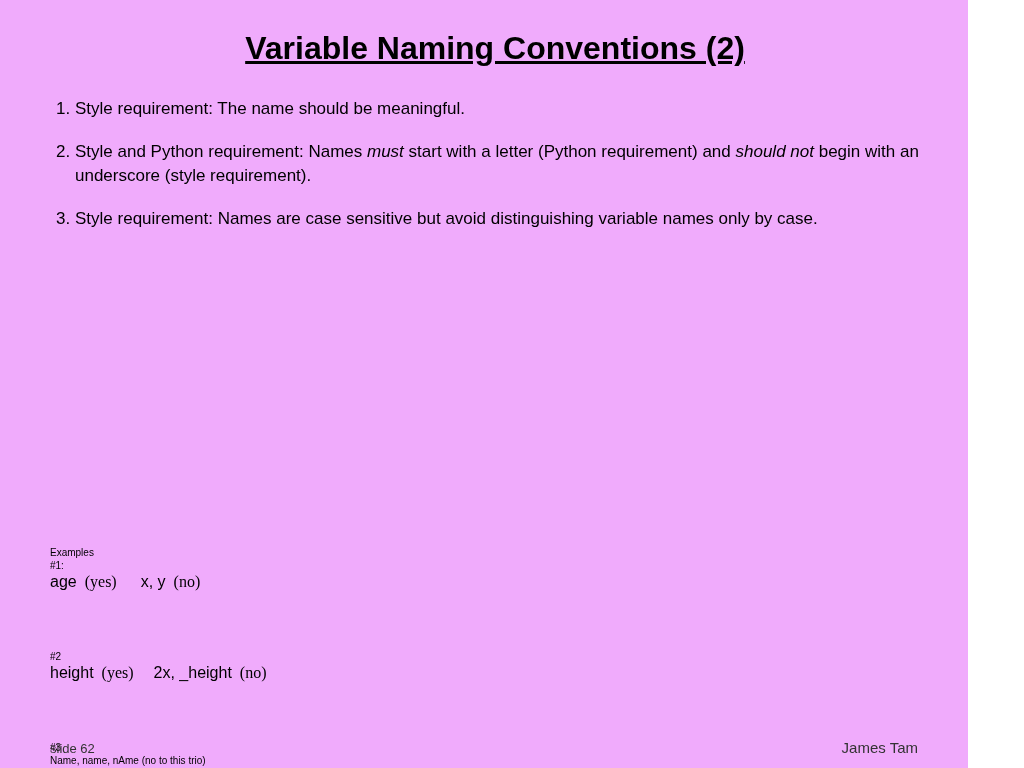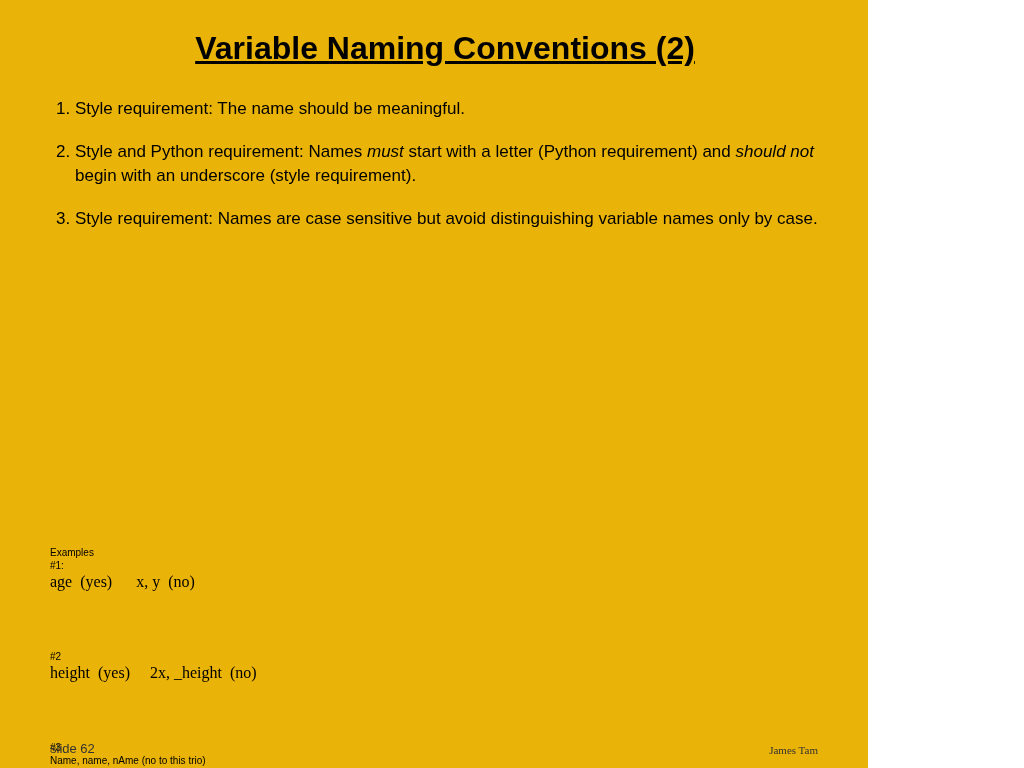--- a/index.html
+++ b/index.html
@@ -11,23 +11,23 @@
     body {
       width: 1024px;
       height: 768px;
       background: #ffffff;
       font-family: Arial, sans-serif;
       font-size: 16px;
       overflow: hidden;
     }
 
     .slide {
-      width: 868px;
+      width: 968px;
       height: 768px;
-      background: #eab308;
+      background: #f0abfc;
       position: relative;
       padding: 30px 28px 30px 50px;
     }
 
     .title {
       text-align: center;
       font-size: 32px;
       font-weight: bold;
       text-decoration: underline;
       margin-bottom: 30px;
@@ -71,21 +71,21 @@
     }
 
     .example-line {
       display: flex;
       align-items: baseline;
       gap: 8px;
       flex-wrap: wrap;
     }
 
     .code-word {
-      font-family: Liberation Serif, serif;
+      font-family: Liberation Sans, sans-serif;
     }
 
     .normal-text {
       font-family: Liberation Serif, serif;
     }
 
     em {
       font-style: italic;
       text-align: center;
     }
@@ -95,23 +95,22 @@
       bottom: 12px;
       left: 50px;
       font-size: 13px;
       color: #333333;
     }
 
     .slide-author {
       position: absolute;
       bottom: 12px;
       right: 50px;
-      font-size: 11px;
+      font-size: 15px;
       color: #333333;
-      font-family: Liberation Serif, serif;
     }
 
     .example1-block {
       margin-bottom: 60px;
     }
 
     .example2-block {
       margin-bottom: 60px;
     }
 

